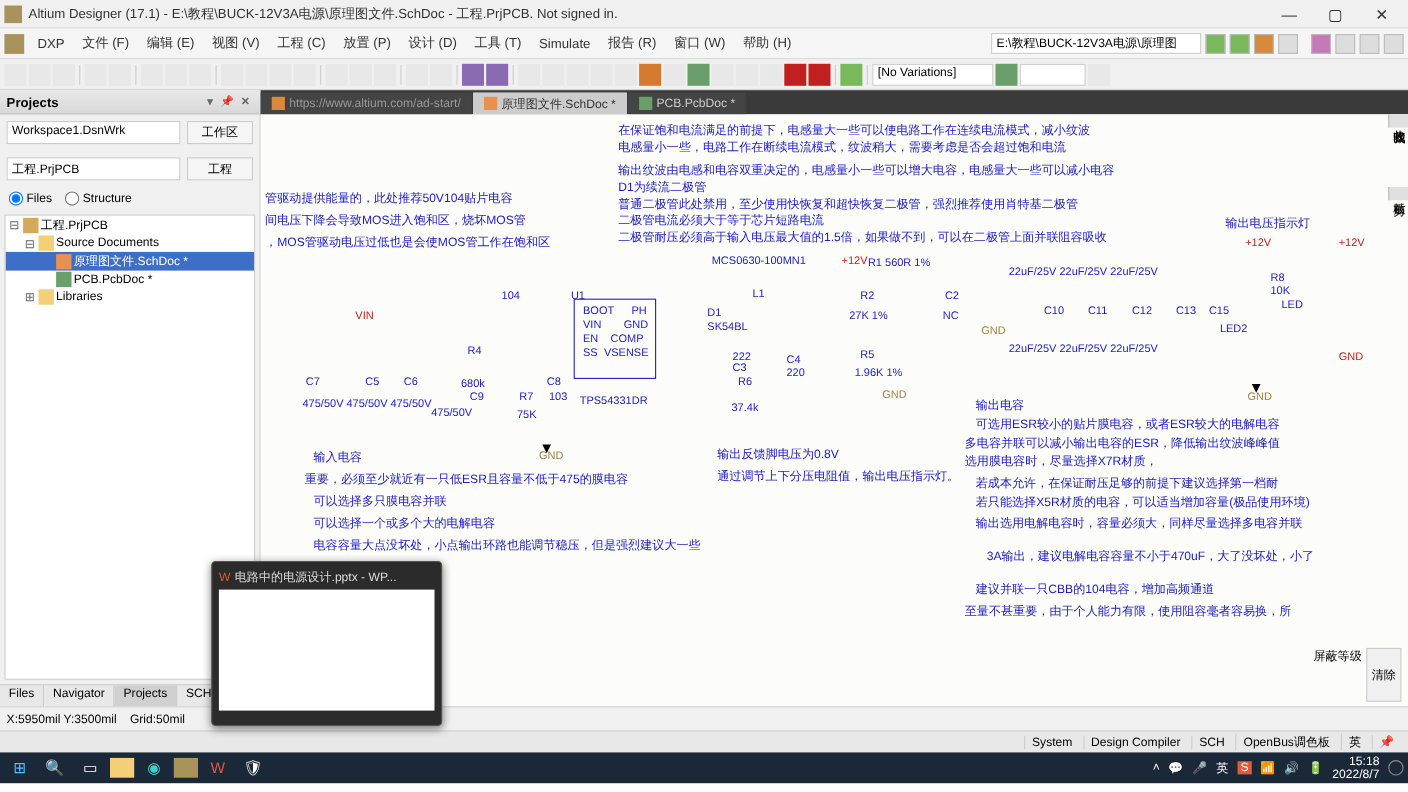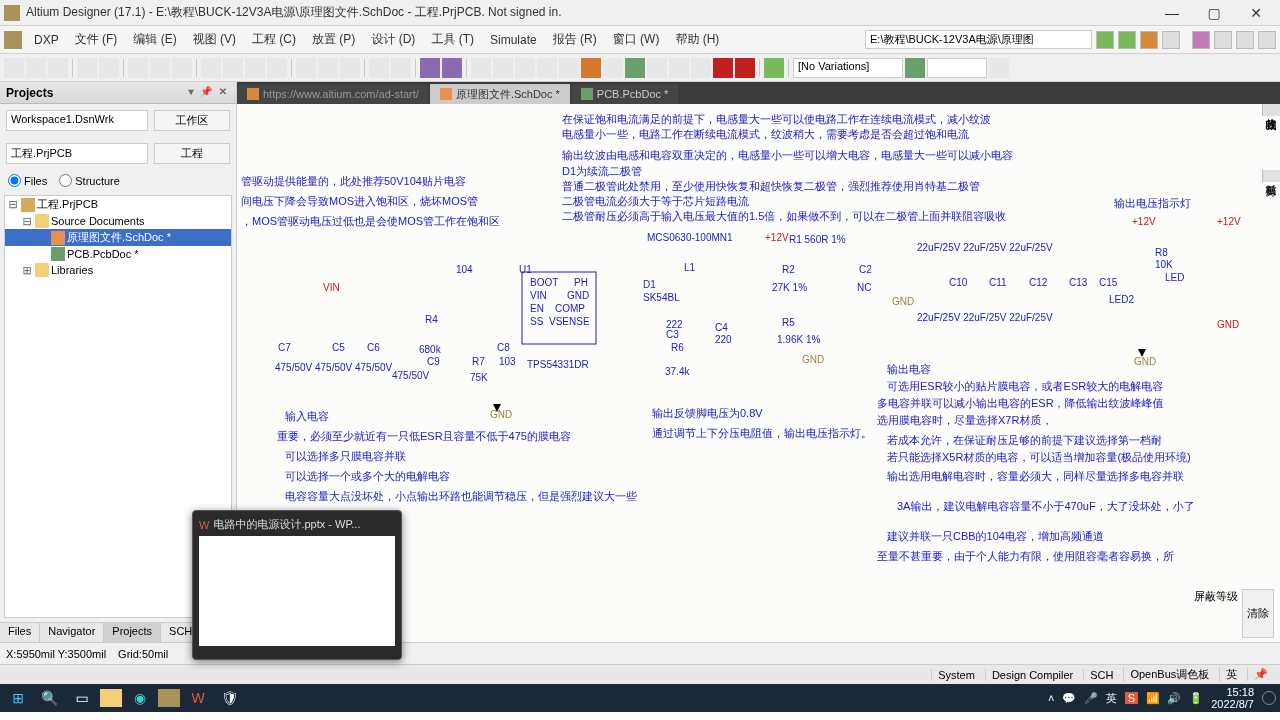--- a/index.html
+++ b/index.html
@@ -8,37 +8,37 @@
 .titlebar { height: 26px; background: #f0f0f0; display: flex; align-items: center; padding: 0 4px; border-bottom: 1px solid #d0d0d0; }
 .titlebar .icon { width: 16px; height: 16px; background: #a8935b; margin-right: 6px; }
 .titlebar .title { flex: 1; color: #333; font-size: 12px; }
 .titlebar .winbtns { display: flex; gap: 2px; }
 .titlebar .winbtn { width: 40px; height: 22px; display: flex; align-items: center; justify-content: center; color: #333; font-size: 14px; }
 
 .menubar { height: 28px; background: #f5f5f5; display: flex; align-items: center; padding: 0 4px; border-bottom: 1px solid #d0d0d0; gap: 4px; }
 .menubar .mitem { padding: 2px 6px; color: #333; font-size: 12px; }
 .menubar .dxp { width: 18px; height: 18px; background: #a8935b; margin-right: 2px; }
 .menubar .pathbox { margin-left: auto; display: flex; align-items: center; gap: 4px; }
-.menubar .path { background: #fff; border: 1px solid #ccc; padding: 1px 4px; width: 227px; font-size: 11px; white-space: nowrap; overflow: hidden; }
+.menubar .path { background: #fff; border: 1px solid #ccc; padding: 1px 4px; width: 191px; font-size: 11px; white-space: nowrap; overflow: hidden; }
 .menubar .ticon { width: 18px; height: 18px; background: #ddd; border: 1px solid #bbb; }
 
 .toolbar { height: 28px; background: #f0f0f0; display: flex; align-items: center; padding: 0 4px; border-bottom: 1px solid #d0d0d0; gap: 2px; }
 .toolbar .tbtn { width: 20px; height: 20px; background: #e8e8e8; border: 1px solid transparent; }
 .toolbar .sep { width: 1px; height: 18px; background: #ccc; margin: 0 2px; }
 .toolbar .combo { border: 1px solid #ccc; background: #fff; padding: 1px 4px; font-size: 11px; height: 20px; }
 
 .main { display: flex; height: calc(720px - 26px - 28px - 28px - 28px - 22px - 28px); }
 
 .leftpanel { width: 237px; background: #f0f0f0; border-right: 1px solid #ccc; display: flex; flex-direction: column; }
 .panelhdr { height: 22px; background: linear-gradient(#e8e8e8,#d8d8d8); display: flex; align-items: center; padding: 0 6px; border-bottom: 1px solid #bbb; font-weight: bold; }
 .panelhdr .spacer { flex: 1; }
 .panelhdr .pbtn { width: 14px; height: 14px; margin-left: 2px; color: #666; font-size: 10px; text-align: center; }
 .workrow { display: flex; padding: 6px; gap: 6px; }
 .workrow .ws { flex: 1; border: 1px solid #ccc; background: #fff; padding: 2px 4px; font-size: 11px; }
-.workrow .btn { width: 76px; border: 1px solid #ccc; background: #f5f5f5; padding: 2px 4px; text-align: center; font-size: 11px; }
+.workrow .btn { width: 60px; border: 1px solid #ccc; background: #f5f5f5; padding: 2px 4px; text-align: center; font-size: 11px; }
 .radiorow { display: flex; padding: 4px 8px; gap: 12px; font-size: 11px; }
 .radiorow label { display: flex; align-items: center; gap: 3px; }
 .tree { flex: 1; background: #fff; border: 1px solid #ccc; margin: 4px; overflow: auto; font-size: 11px; }
 .tnode { display: flex; align-items: center; padding: 1px 2px; white-space: nowrap; }
 .tnode .exp { width: 12px; text-align: center; color: #666; }
 .tnode .ticon2 { width: 14px; height: 14px; margin: 0 2px; }
 .tnode.sel { background: #3d6fc8; color: #fff; }
 .tnode.lvl1 { padding-left: 16px; }
 .tnode.lvl2 { padding-left: 32px; }
 .ticon-prj { background: #d4a95a; }

